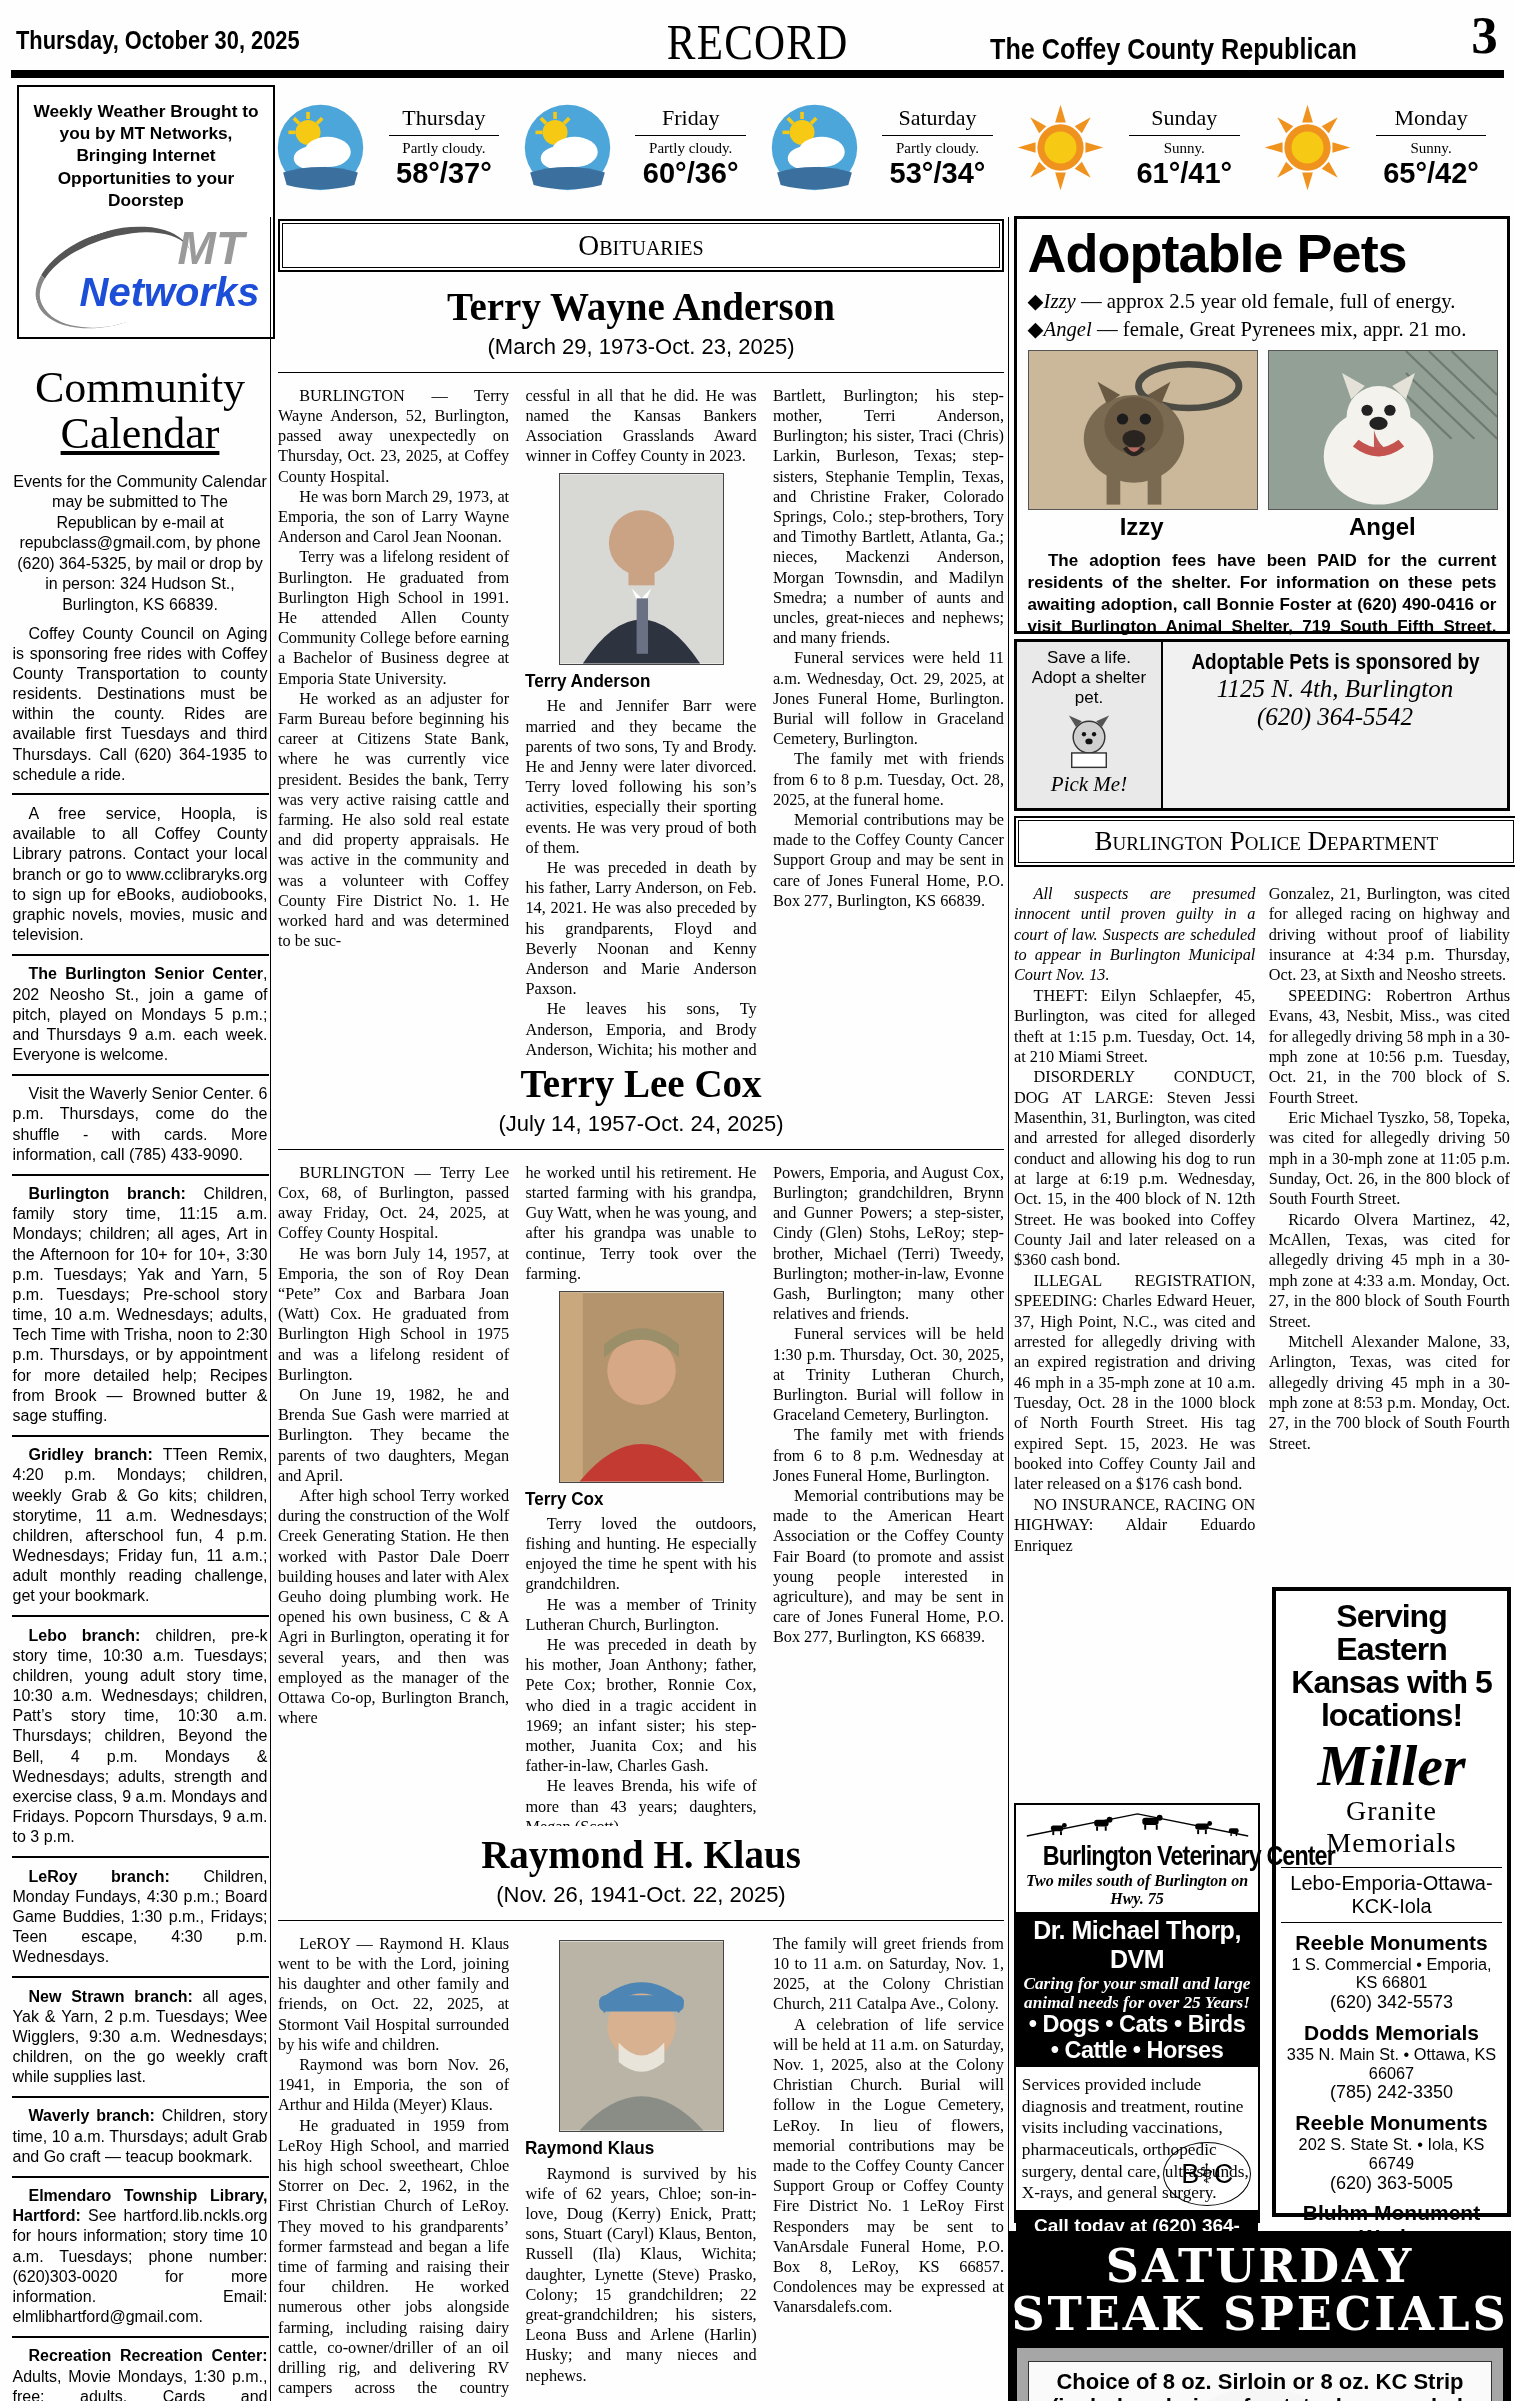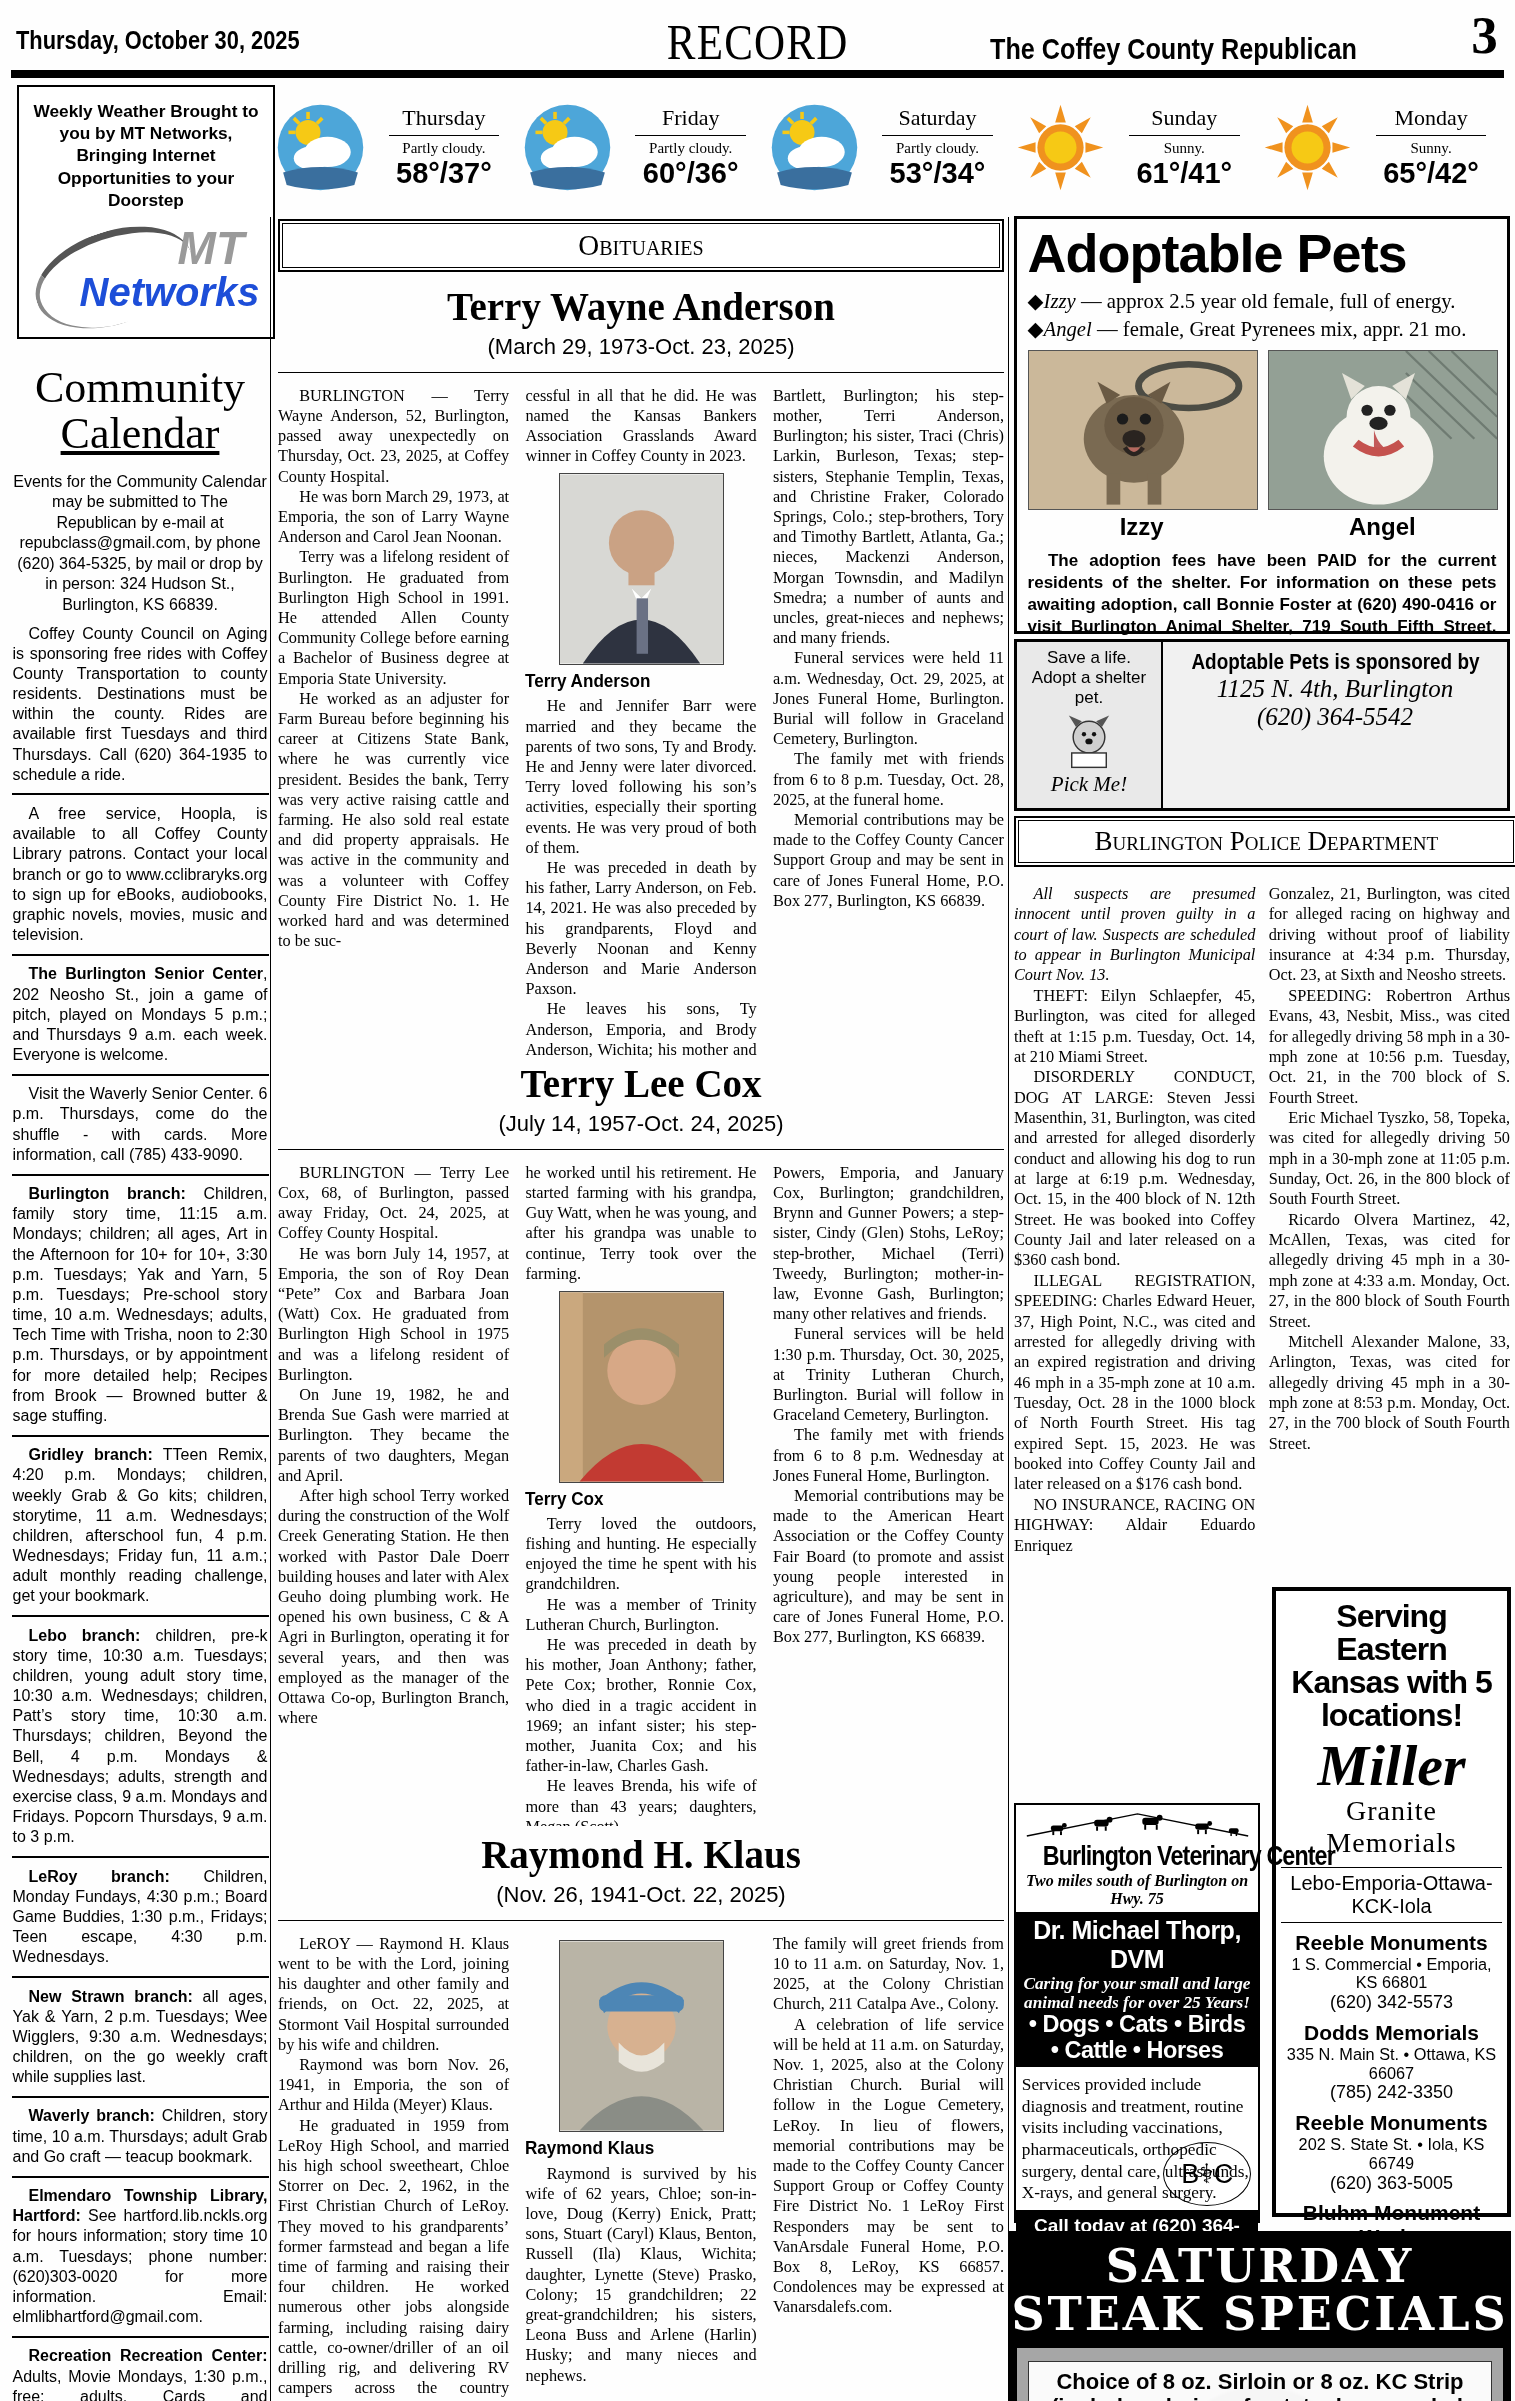--- a/index.html
+++ b/index.html
@@ -362,21 +362,21 @@
           <figcaption>Terry Cox</figcaption>
         </figure>
         <div>
             <p>Terry loved the outdoors, fishing and hunting. He especially enjoyed the time he spent with his grandchildren.</p>
             <p>He was a member of Trinity Lutheran Church, Burlington.</p>
             <p>He was preceded in death by his mother, Joan Anthony; father, Pete Cox; brother, Ronnie Cox, who died in a tragic accident in 1969; an infant sister; his step-mother, Juanita Cox; and his father-in-law, Charles Gash.</p>
             <p>He leaves Brenda, his wife of more than 43 years; daughters, Megan (Scott)</p>
           </div>
       </div>
       <div class="ocol cont">
-          <p>Powers, Emporia, and January Cox, Burlington; grandchildren, Brynn and Gunner Powers; a step-sister, Cindy (Glen) Stohs, LeRoy; step-brother, Michael (Terri) Tweedy, Burlington; mother-in-law, Evonne Gash, Burlington; many other relatives and friends.</p>
+          <p>Powers, Emporia, and August Cox, Burlington; grandchildren, Brynn and Gunner Powers; a step-sister, Cindy (Glen) Stohs, LeRoy; step-brother, Michael (Terri) Tweedy, Burlington; mother-in-law, Evonne Gash, Burlington; many other relatives and friends.</p>
           <p>Funeral services will be held 1:30 p.m. Thursday, Oct. 30, 2025, at Trinity Lutheran Church, Burlington. Burial will follow in Graceland Cemetery, Burlington.</p>
           <p>The family met with friends from 6 to 8 p.m. Wednesday at Jones Funeral Home, Burlington.</p>
           <p>Memorial contributions may be made to the American Heart Association or the Coffey County Fair Board (to promote and assist young people interested in agriculture), and may be sent in care of Jones Funeral Home, P.O. Box 277, Burlington, KS 66839.</p>
         </div>
     </div>
   </section>
 
   <section class="abs obit" style="top:1832px;">
     <h2>Raymond H. Klaus</h2>
     <div class="obit-dates">(Nov. 26, 1941-Oct. 22, 2025)</div>

